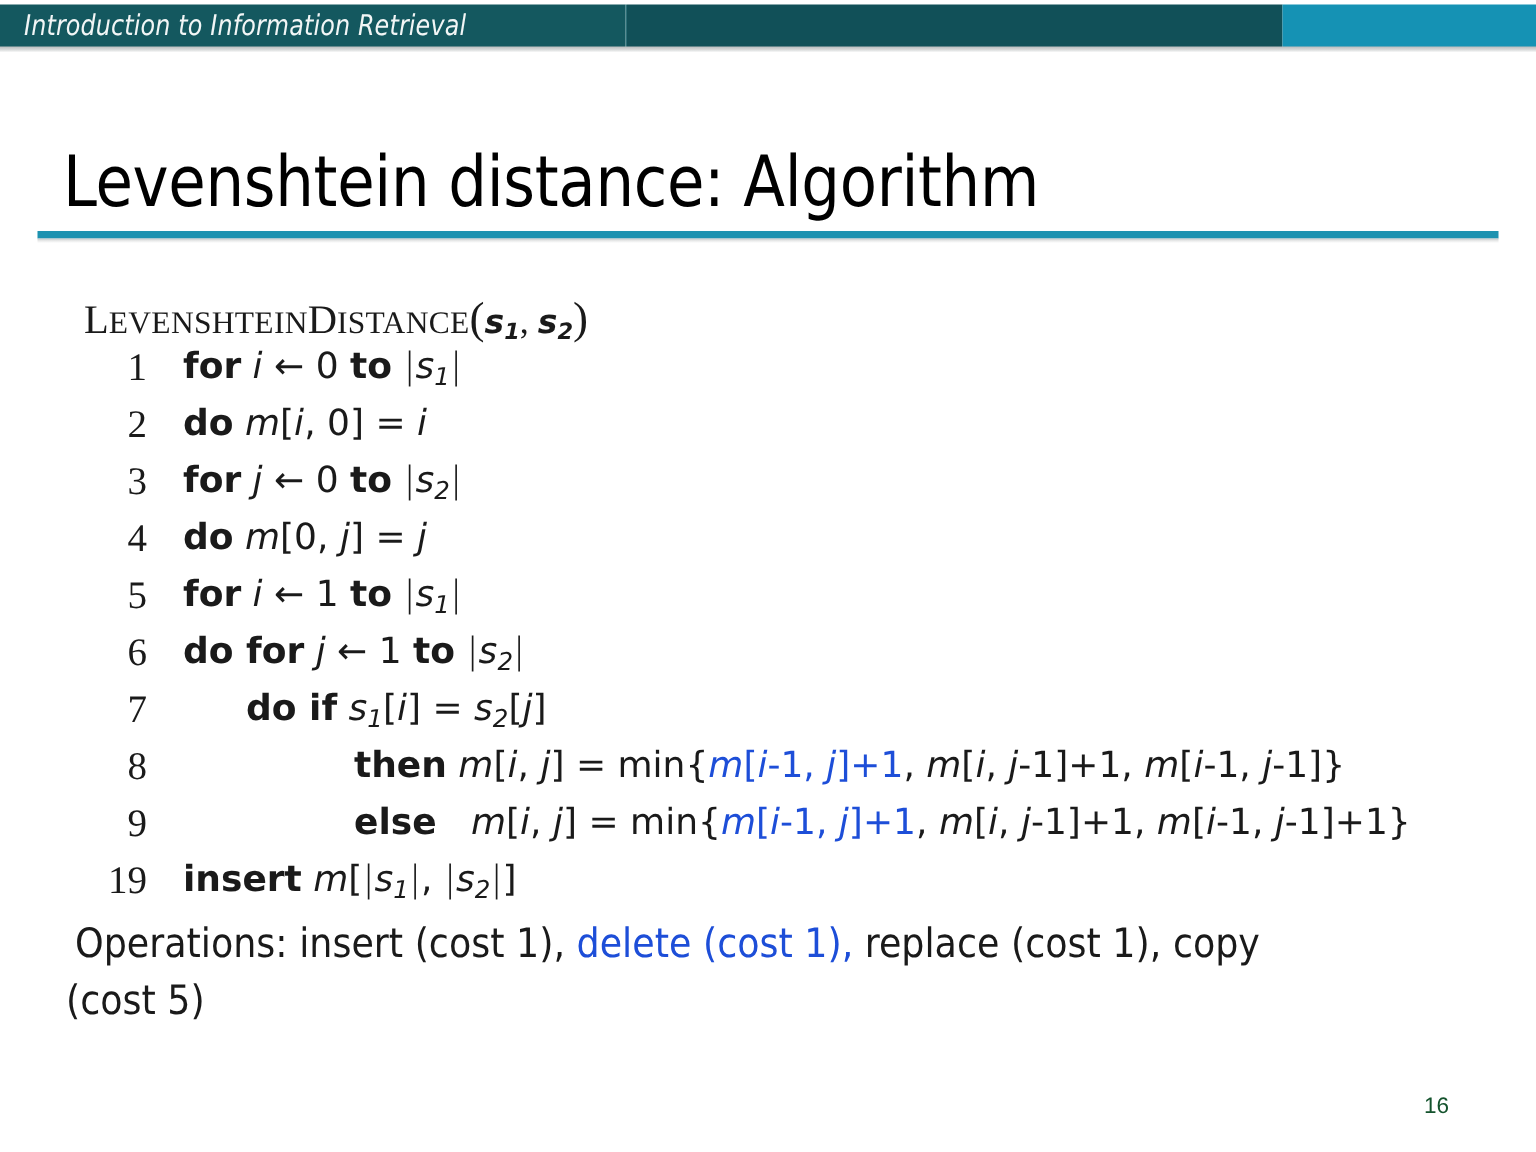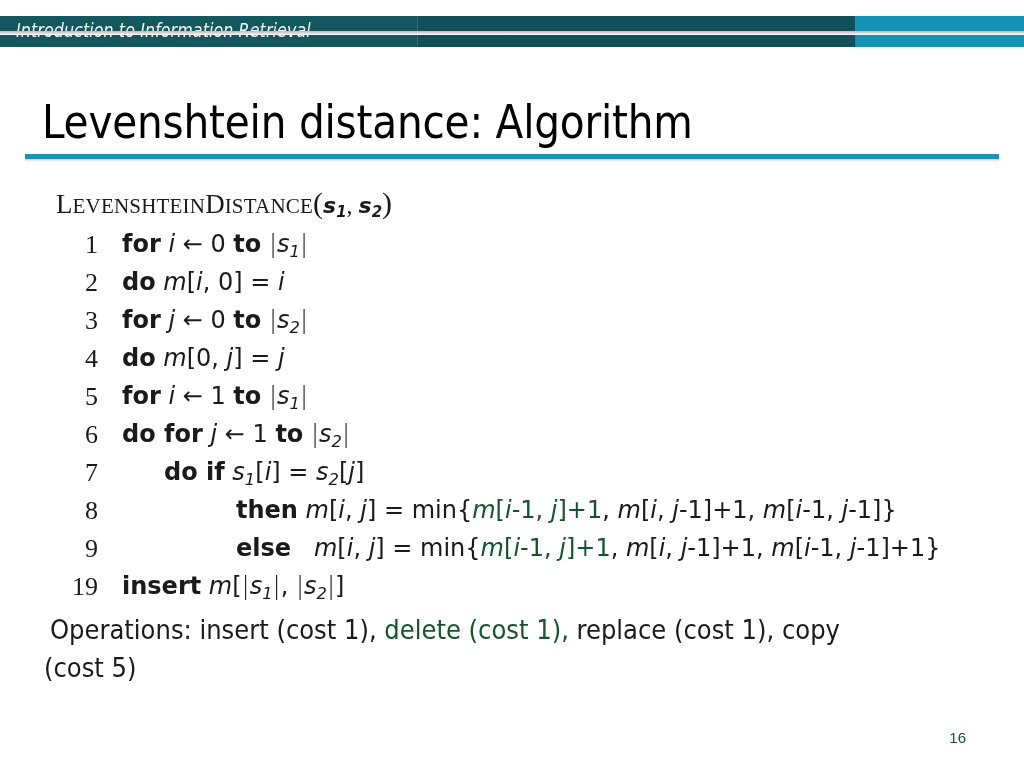--- a/index.html
+++ b/index.html
@@ -12,21 +12,21 @@
     height: 768px;
     background: #ffffff;
     font-family: "Liberation Sans", sans-serif;
     overflow: hidden;
     position: relative;
   }
 
   
   #banner {
     position: absolute;
-    left: 0; top: 16px;
+    left: 0; top: 3px;
     width: 1024px;
     height: 31px;
   }
   #banner-dark-left {
     position: absolute;
     left: 0; top: 0;
     width: 417px;
     height: 31px;
     background: #14585f;
   }
@@ -106,21 +106,21 @@
   #algo {
     position: absolute;
     left: 0;
     top: 186px;
     width: 1024px;
     color: #1a1a1a;
   }
   .sig {
     position: absolute;
     left: 56px;
-    top: 0px;
+    top: 10px;
     font-family: "Liberation Serif", "DejaVu Serif", serif;
     font-size: 27px;
     white-space: nowrap;
   }
   .sc-first { font-size: 27px; }
   .sc { font-size: 21px; letter-spacing: 0.2px; }
   .sig .arg {
     font-family: "DejaVu Sans", "Liberation Sans", sans-serif;
     font-style: italic;
     font-size: 22px;
@@ -147,21 +147,21 @@
     font-family: "Liberation Serif", "DejaVu Serif", serif;
     font-size: 26px;
     color: #1a1a1a;
   }
   .body {
     position: absolute;
     white-space: nowrap;
   }
   .kw { font-weight: bold; }
   .it { font-style: italic; }
-  .red { color: #14532d; }
+  .red { color: #1d4ed8; }
   .mono-ops {
     position: absolute;
     left: 50px;
     font-family: "Liberation Sans Narrow", "DejaVu Sans Condensed", "Liberation Sans", sans-serif;
     font-size: 27px;
     white-space: nowrap;
     color: #1a1a1a;
   }
   sub {
     font-size: 0.68em;

